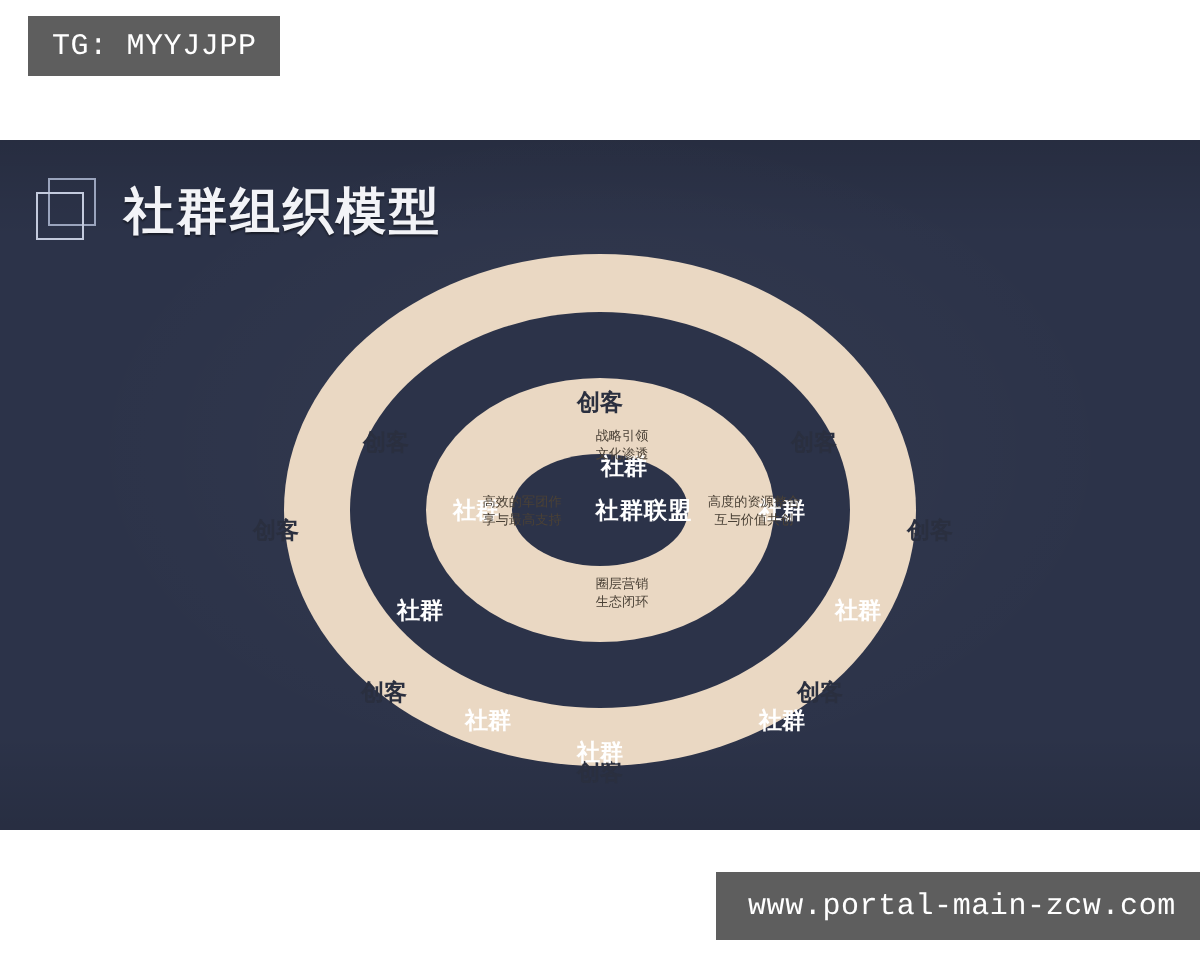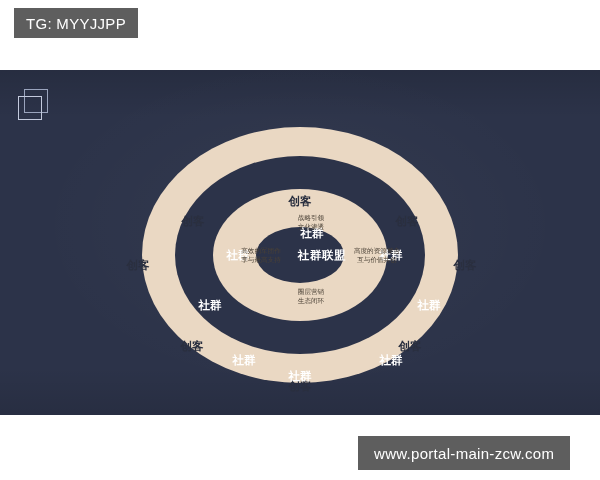--- a/index.html
+++ b/index.html
@@ -22,21 +22,21 @@
     width: 600px;
     height: 480px;
     background: #ffffff;
   }
 
   
   .badge {
     position: absolute;
     background: #5e5e5e;
     color: #ffffff;
-    font-family: Liberation Sans, sans-serif;
+    font-family: Liberation Mono, monospace;
     letter-spacing: 0.3px;
     white-space: nowrap;
     display: flex;
     align-items: center;
     justify-content: center;
   }
   #tg-badge {
     left: 14px;
     top: 8px;
     height: 30px;
@@ -156,20 +156,21 @@
 
   <div id="tg-badge" class="badge">TG: MYYJJPP</div>
 
   <div id="panel">
 
     <div id="title-row">
       <span id="title-icon">
         <span class="sq back"></span>
         <span class="sq front"></span>
       </span>
+      <span id="title-text">社群组织模型</span>
     </div>
 
     <div id="diagram">
       <svg width="600" height="345" viewBox="0 0 600 345" xmlns="http://www.w3.org/2000/svg">
 
         <ellipse cx="300" cy="185" rx="158" ry="128" fill="#ead8c3"></ellipse>
 
         <ellipse cx="300" cy="185" rx="125" ry="99" fill="#2c3349"></ellipse>
 
         <ellipse cx="300" cy="185" rx="87" ry="66" fill="#ead8c3"></ellipse>

